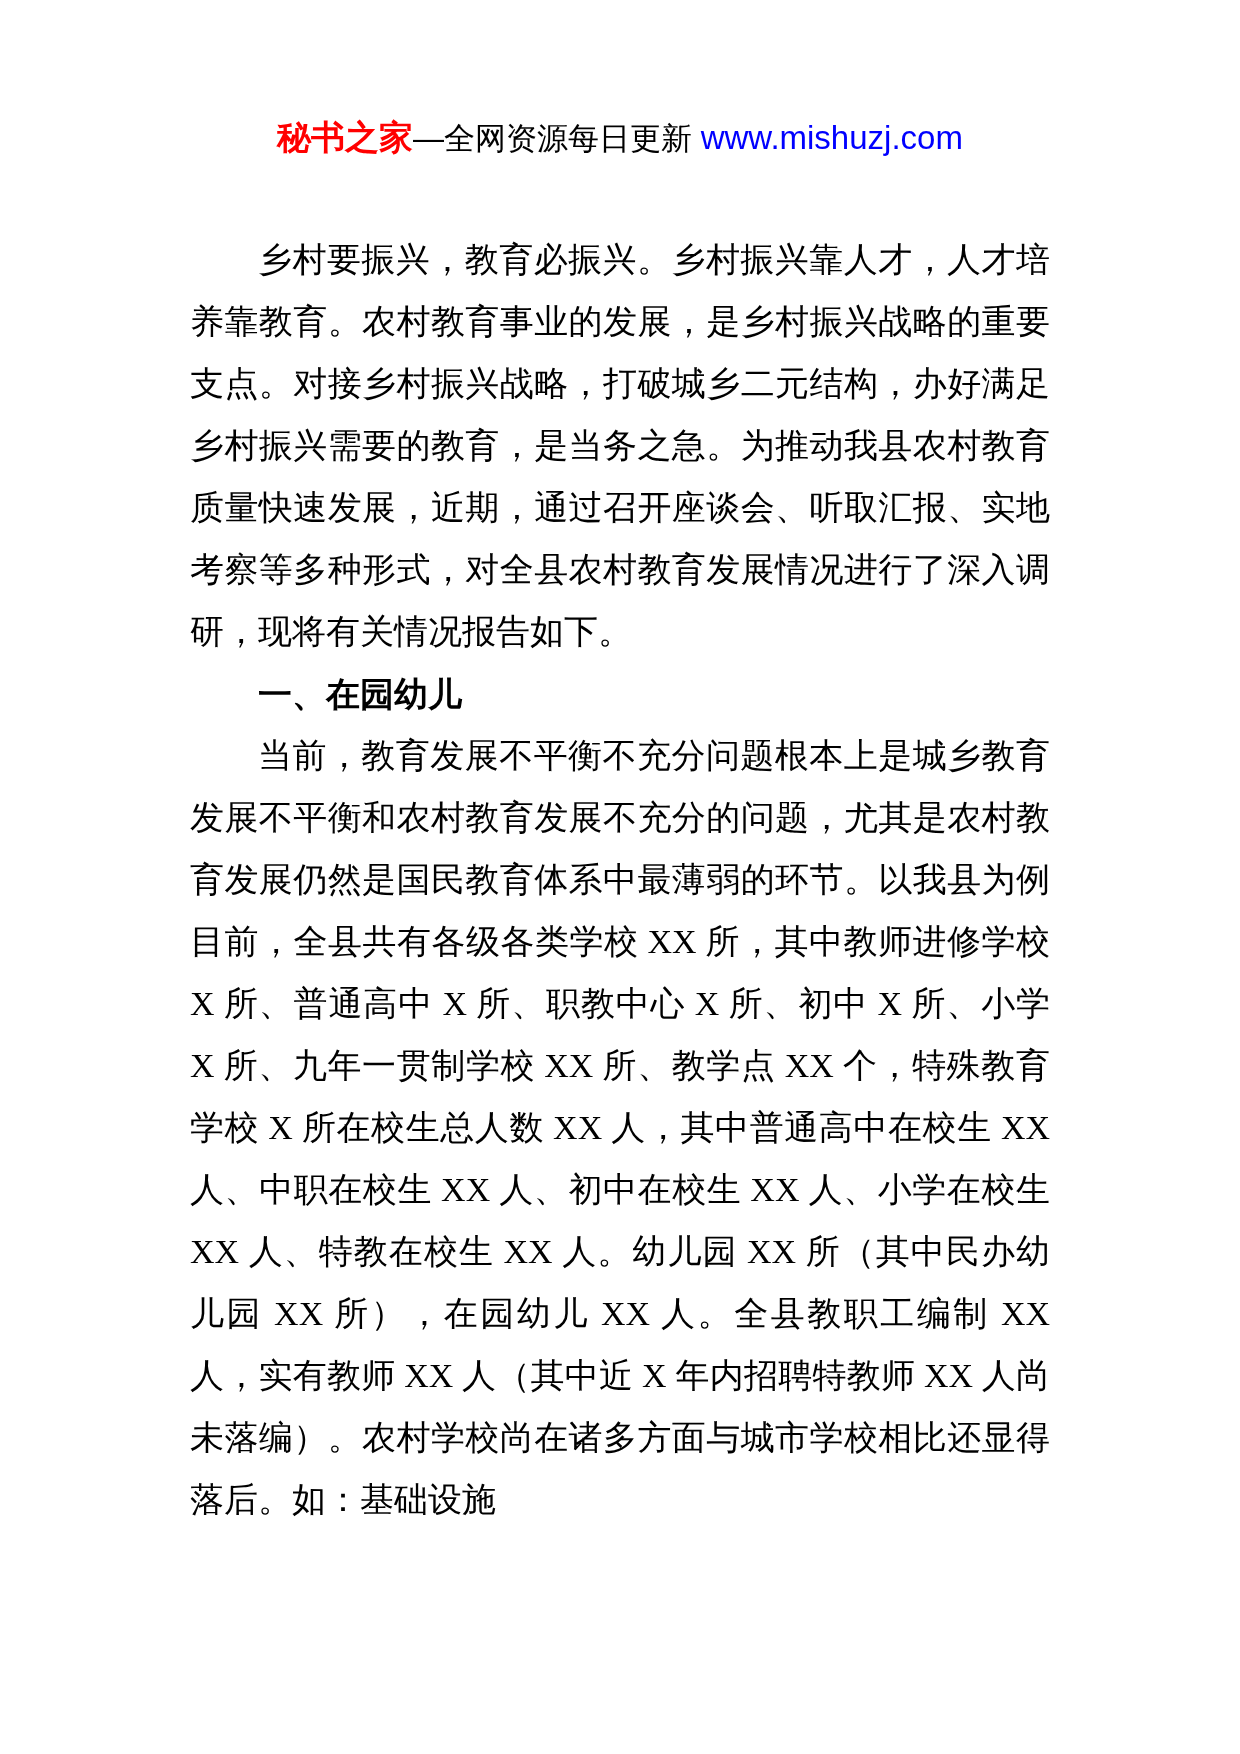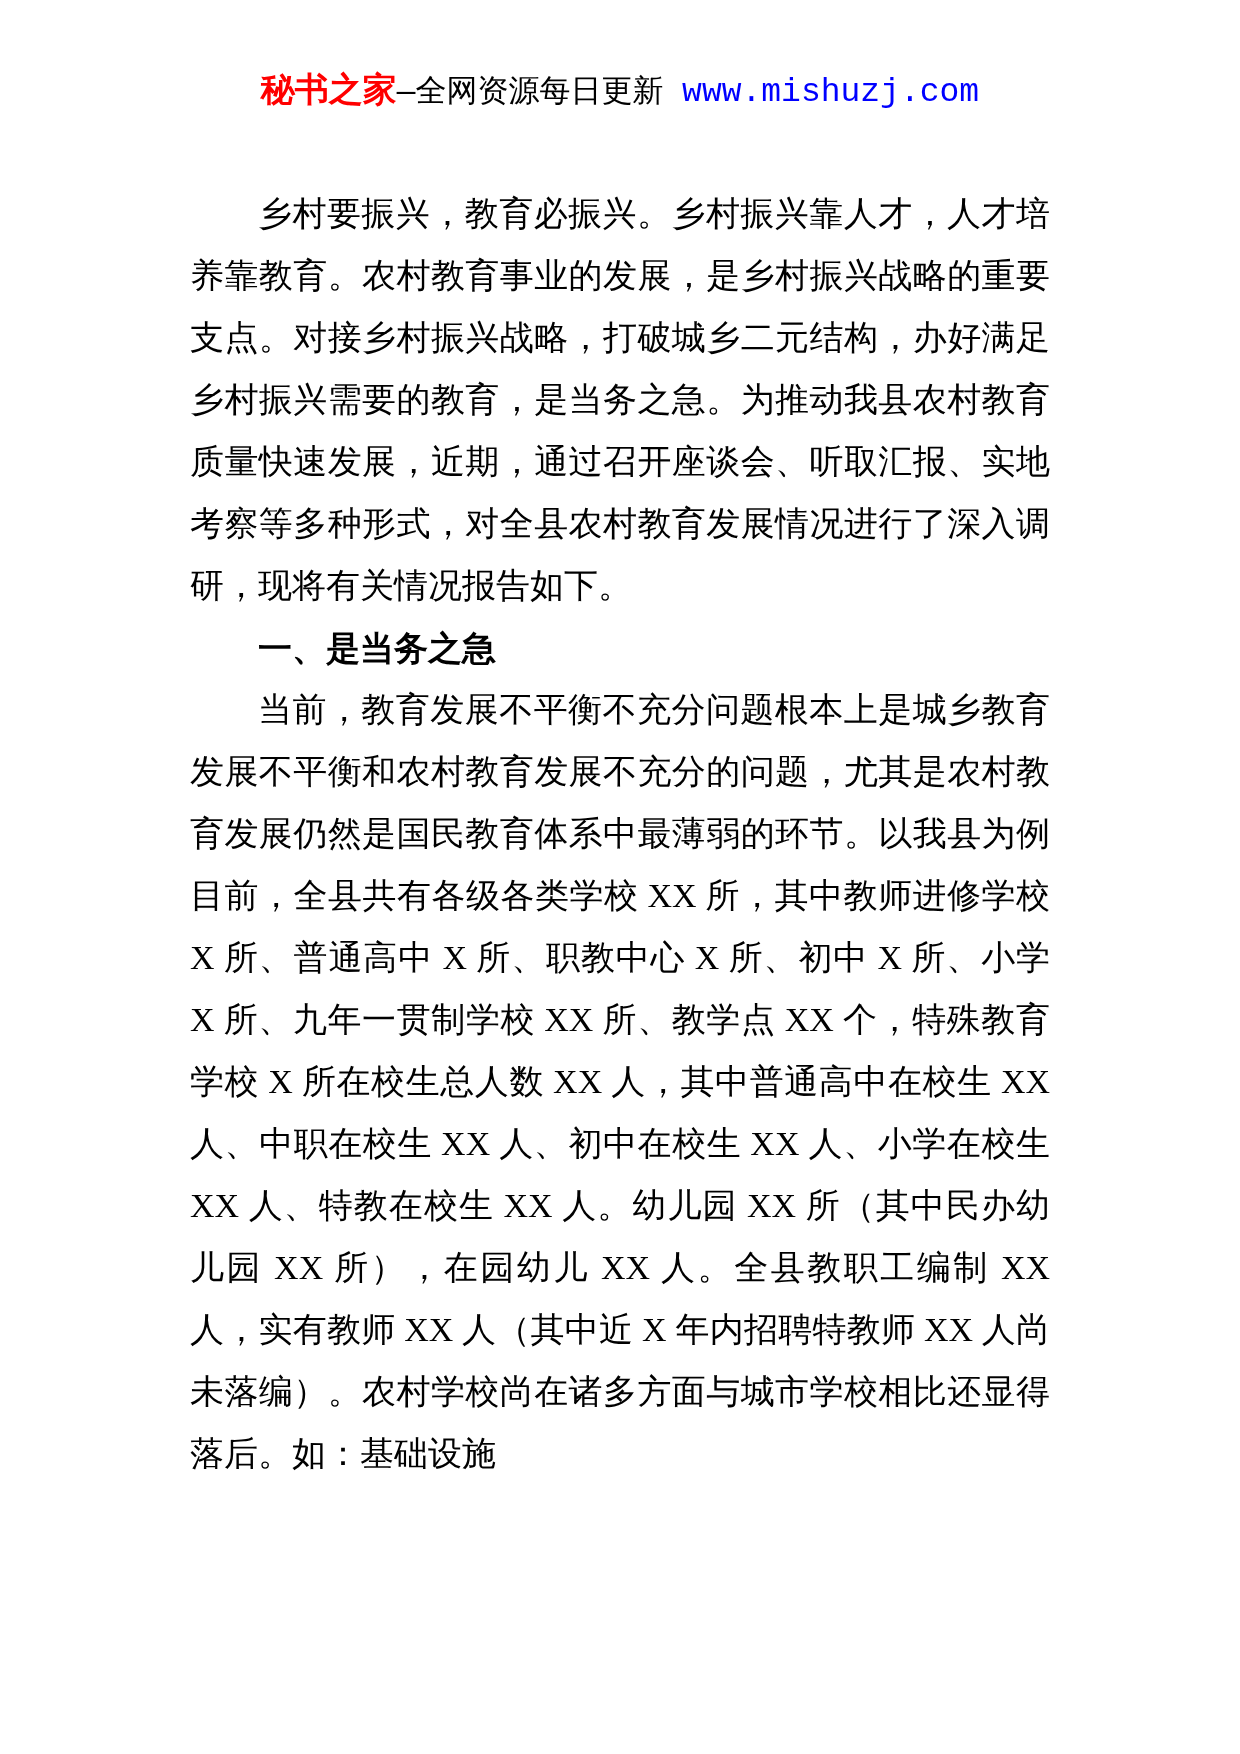--- a/index.html
+++ b/index.html
@@ -10,25 +10,25 @@
   .page {
     position: relative;
     width: 1240px;
     height: 1754px;
     background: #ffffff;
     overflow: hidden;
     font-family: "Liberation Serif", "DejaVu Serif", serif;
     color: #000000;
   }
   .site-header {
-    margin-top: 72px;
+    margin-top: 117px;
     text-align: center;
     font-size: 31px;
     line-height: 40px;
-    font-family: Liberation Mono, monospace;
+    font-family: Liberation Sans, sans-serif;
     white-space: nowrap;
   }
   .site-header .brand {
     color: #ff0000;
     font-weight: bold;
     font-size: 34px;
   }
   .site-header .tagline {
     color: #000000;
     font-size: 31px;
@@ -76,17 +76,17 @@
 
 <div class="page">
 
   <div class="site-header">
     <span class="brand">秘书之家</span><span class="tagline">—全网资源每日更新 </span><span class="url">www.mishuzj.com</span>
   </div>
 
 
   <p class="body-para first">乡村要振兴，教育必振兴。乡村振兴靠人才，人才培养靠教育。农村教育事业的发展，是乡村振兴战略的重要支点。对接乡村振兴战略，打破城乡二元结构，办好满足乡村振兴需要的教育，是当务之急。为推动我县农村教育质量快速发展，近期，通过召开座谈会、听取汇报、实地考察等多种形式，对全县农村教育发展情况进行了深入调研，现将有关情况报告如下。</p>
 
-  <h2 class="section-heading">一、是当务之急</h2>
+  <h2 class="section-heading">一、在园幼儿</h2>
 
   <p class="body-para">当前，教育发展不平衡不充分问题根本上是城乡教育发展不平衡和农村教育发展不充分的问题，尤其是农村教育发展仍然是国民教育体系中最薄弱的环节。以我县为例目前，全县共有各级各类学校 XX 所，其中教师进修学校 X 所、普通高中 X 所、职教中心 X 所、初中 X 所、小学 X 所、九年一贯制学校 XX 所、教学点 XX 个，特殊教育学校 X 所在校生总人数 XX 人，其中普通高中在校生 XX 人、中职在校生 XX 人、初中在校生 XX 人、小学在校生 XX 人、特教在校生 XX 人。幼儿园 XX 所（其中民办幼儿园 XX 所），在园幼儿 XX 人。全县教职工编制 XX 人，实有教师 XX 人（其中近 X 年内招聘特教师 XX 人尚未落编）。农村学校尚在诸多方面与城市学校相比还显得落后。如：基础设施</p>
 
 </div>
 
 </body></html>

